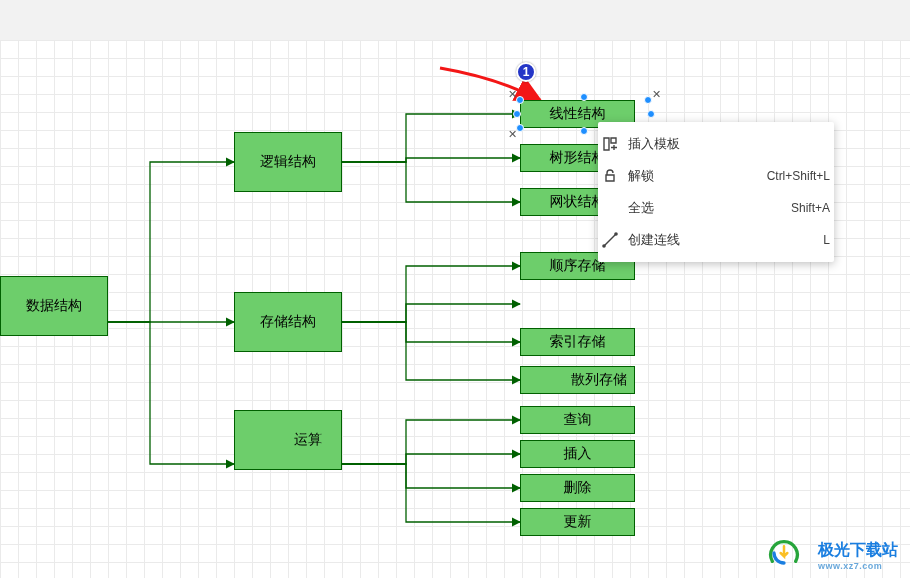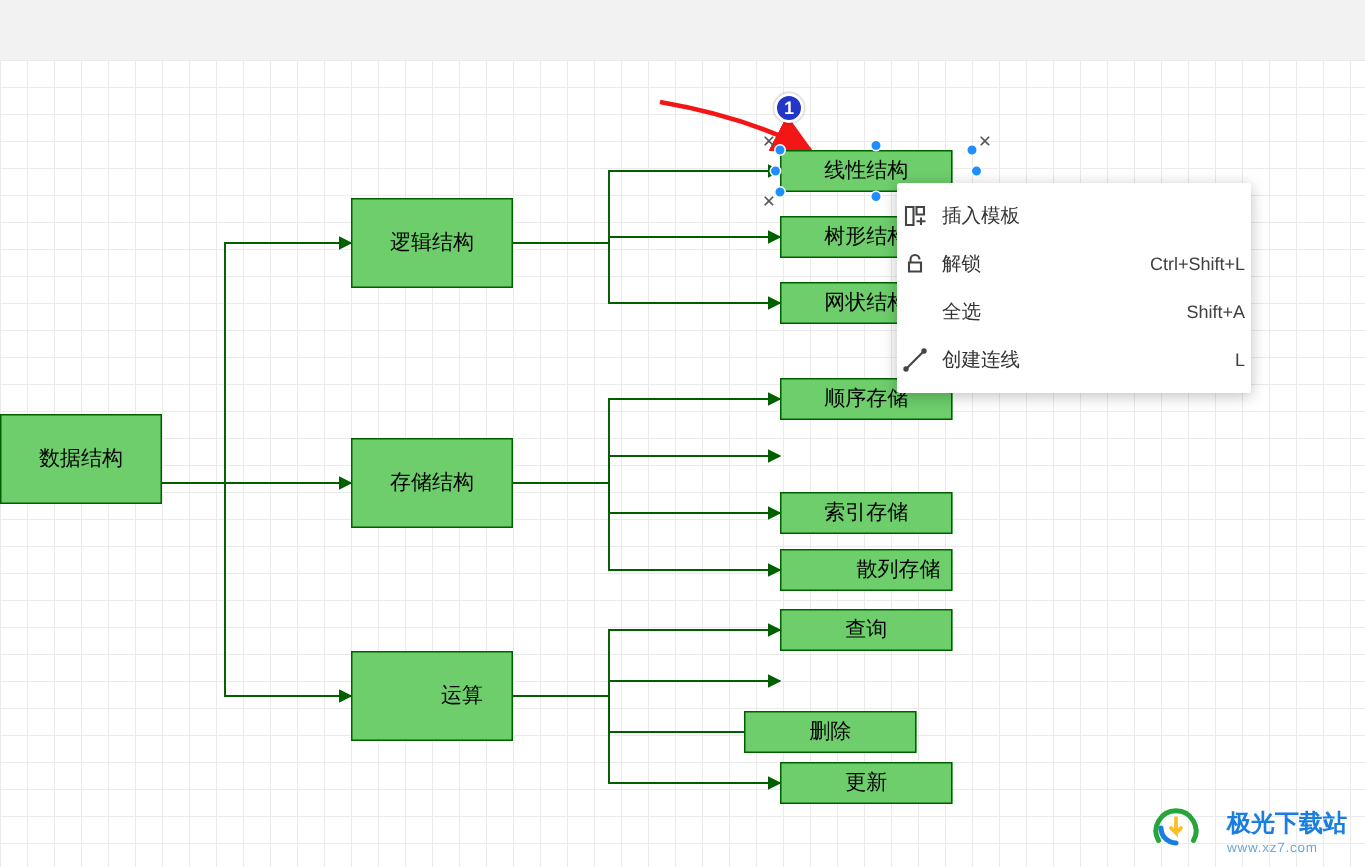--- a/index.html
+++ b/index.html
@@ -58,21 +58,21 @@
   }
   .ctx-left { display:flex; align-items:center; gap:10px; }
   .ctx-icon { width:16px; height:16px; display:flex; align-items:center; justify-content:center; color:#555; }
   .ctx-shortcut { color:#404040; font-size:12px; }
 
   
   .logo {
     position:absolute; right:12px; bottom:6px; display:flex; align-items:center;
     gap:17px; color:#1a7ee0; font-size:16px; font-weight:600;
   }
-  .logo-sub { display:block; font-size:9px; color:#69a8db; font-weight:400; letter-spacing:.5px;}
+  .logo-sub { display:block; font-size:9px; color:#69a8db; font-weight:700; letter-spacing:.5px;}
   .logo-glyph svg { width:34px; height:30px; }
 </style>
 </head>
 <body>
 
 <div class="topbar"></div>
 
 <div class="canvas">
 
   <svg class="connectors" width="910" height="538">
@@ -135,27 +135,30 @@
   <div class="node small" style="left:520px;top:212px;">
     <span>顺序存储</span>
   </div>
   <div class="node small" style="left:520px;top:288px;">
     <span>索引存储</span>
   </div>
   <div class="node small" style="left:520px;top:326px;padding-left:43px;">
     <span>散列存储</span>
   </div>
 
-  <div class="node big" style="left:234px;top:394px;padding-left:40px;">
+  <div class="node big" style="left:234px;top:370px;padding-left:40px;">
     <span>运算</span>
   </div>
   <div class="node small" style="left:520px;top:366px;">
     <span>查询</span>
   </div>
-  <div class="node small" style="left:496px;top:434px;">
+  <div class="node small" style="left:520px;top:400px;">
+    <span>插入</span>
+  </div>
+  <div class="node small" style="left:520px;top:434px;">
     <span>删除</span>
   </div>
   <div class="node small" style="left:520px;top:468px;">
     <span>更新</span>
   </div>
 
   <div class="sel-dot" style="left:516px;top:56px;"></div>
   <div class="sel-dot" style="left:580px;top:53px;"></div>
   <div class="sel-dot" style="left:644px;top:56px;"></div>
   <div class="sel-dot" style="left:513px;top:70px;"></div>

